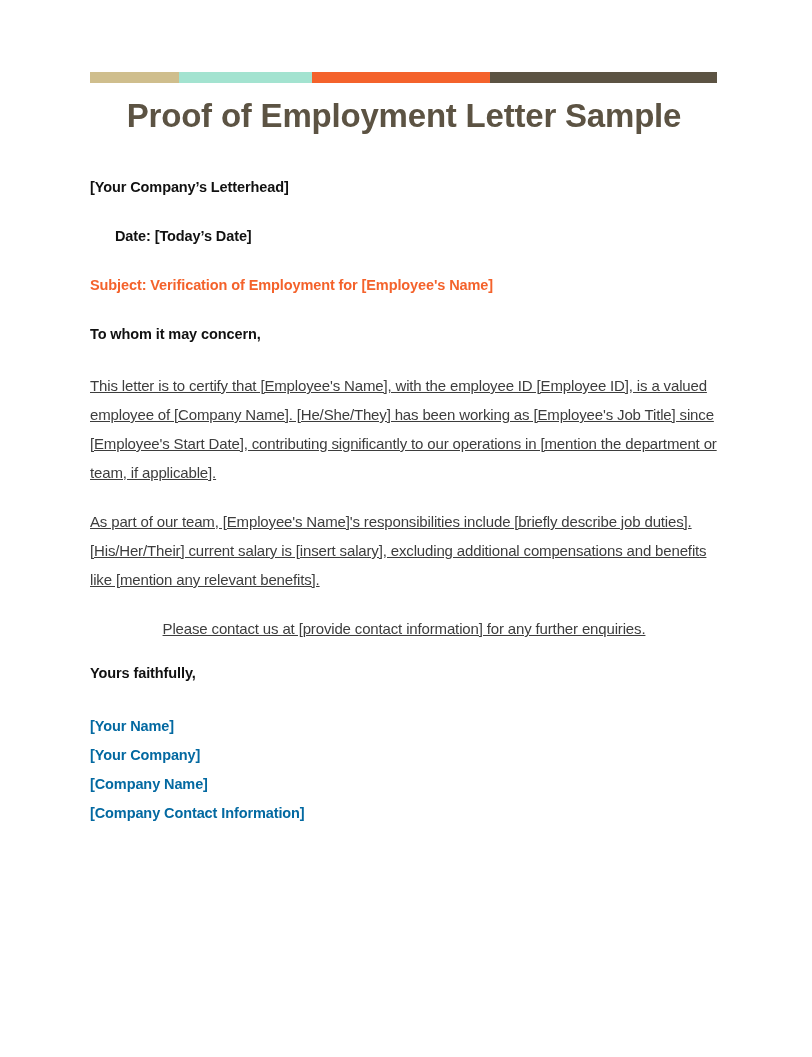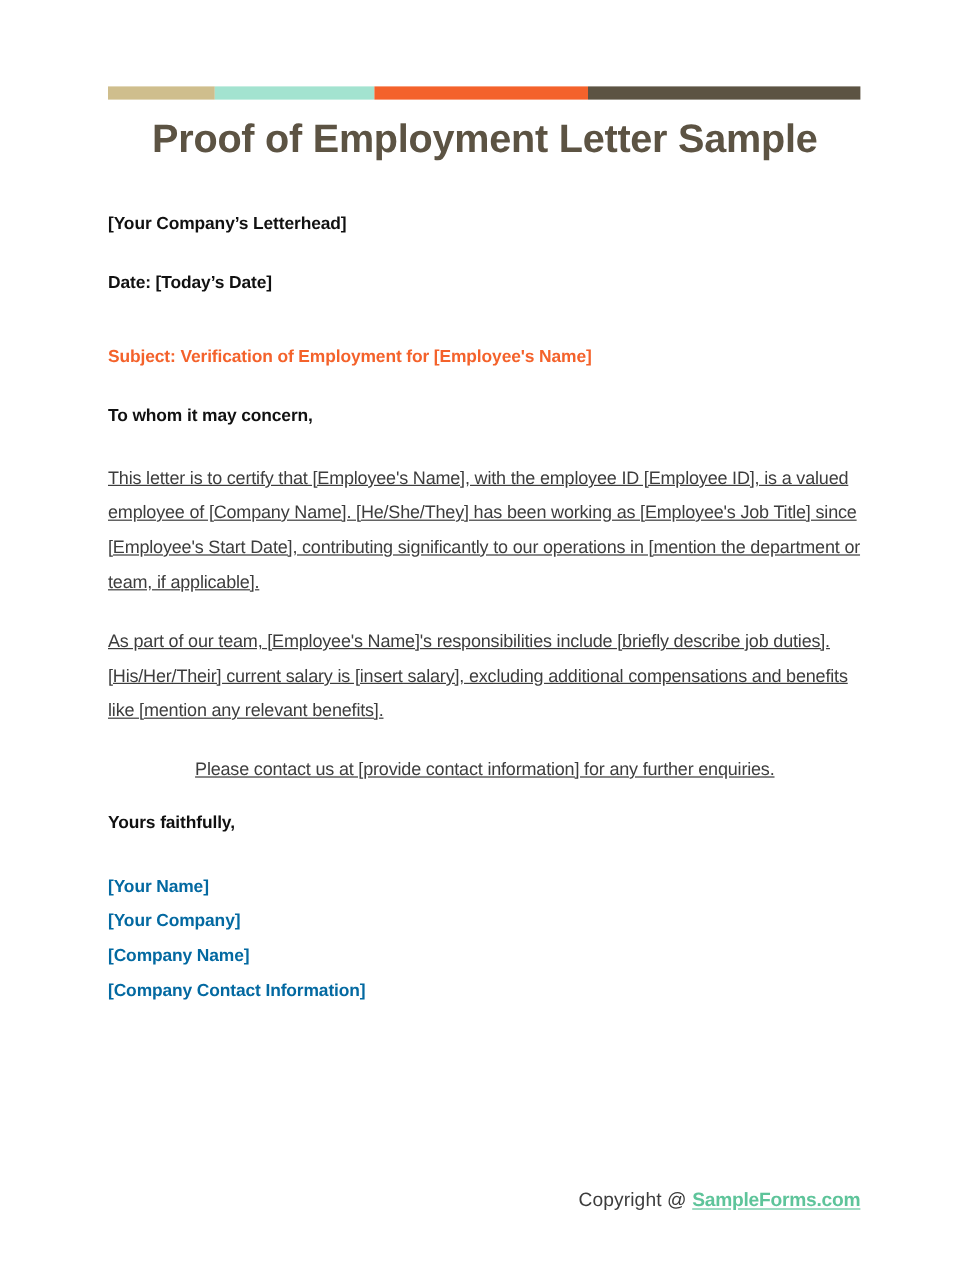--- a/index.html
+++ b/index.html
@@ -73,22 +73,22 @@
   .para {
     font-size: 15px;
     line-height: 29px;
     color: #3d3d3d;
     letter-spacing: -0.15px;
     font-weight: normal;
     text-decoration: underline;
   }
 
   .sp-letterhead { margin-top: 41px; }
-  .sp-date       { margin-top: 29px; }
-  .sp-subject    { margin-top: 42px; }
+  .sp-date       { margin-top: 29px; margin-left: 25px; }
+  .sp-subject    { margin-top: 29px; }
   .sp-salutation { margin-top: 29px; }
   .sp-para1      { margin-top: 27px; }
   .sp-para2      { margin-top: 20px; }
   .sp-para3      { margin-top: 20px; text-align: center; }
   .sp-closing    { margin-top: 20px; }
 
   
   .signature {
     margin-top: 29px;
   }
@@ -154,17 +154,14 @@
 
     <div class="signature">
       <div class="sig-line">[Your Name]</div>
       <div class="sig-line">[Your Company]</div>
       <div class="sig-line">[Company Name]</div>
       <div class="sig-line">[Company Contact Information]</div>
     </div>
 
   </div>
 
-  <div class="footer">
-    <span>Copyright @ </span><a class="brand-link" href="#" style="color: rgb(94, 196, 154);">SampleForms.com</a>
-  </div>
 
 </div>
 
 </body></html>

